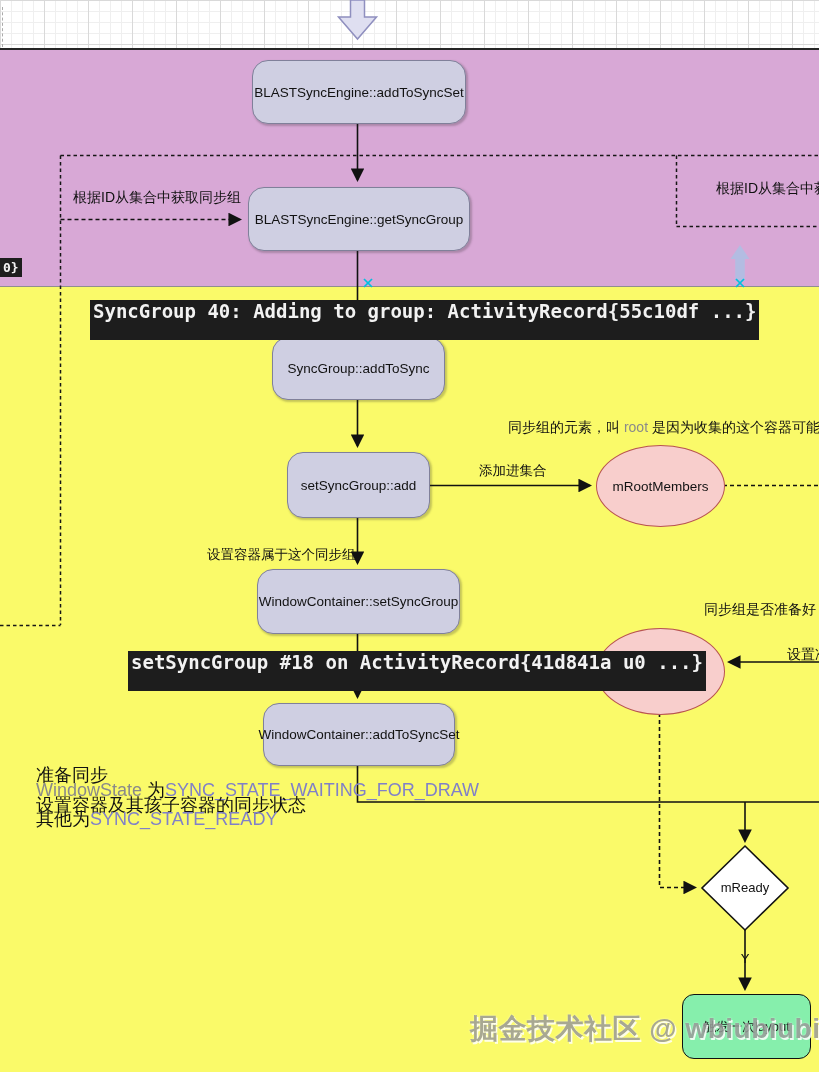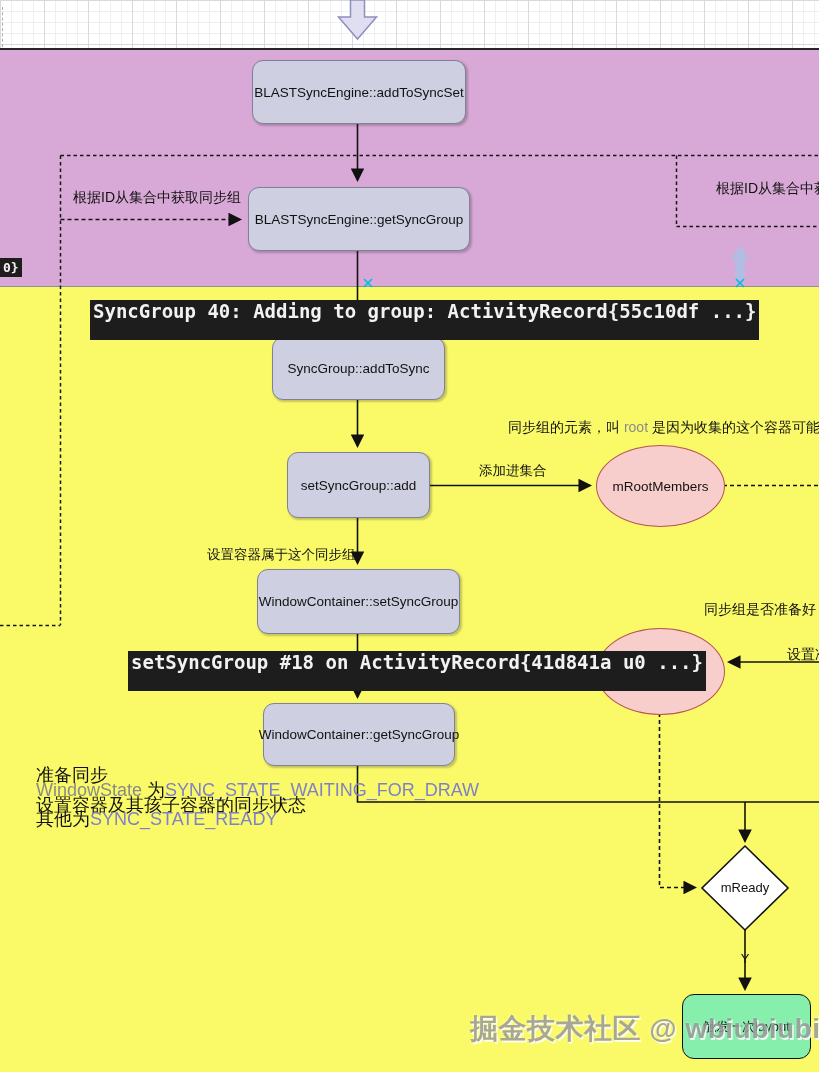--- a/index.html
+++ b/index.html
@@ -21,21 +21,21 @@
   .page-edge{position:absolute;left:2px;top:7px;height:40px;width:0;border-left:1px dashed #aaa;}
   .divider-dark{position:absolute;left:0;top:47.5px;width:819px;height:2.5px;background:#262626;}
   .purple-band{position:absolute;left:0;top:50px;width:819px;height:235.5px;background:var(--purple-band,#D8A8D6);}
   .divider-gray{position:absolute;left:0;top:285.5px;width:819px;height:1.5px;background:#8f8f8f;}
 
   svg.wires{position:absolute;left:0;top:0;z-index:2;}
 
   .node{
     position:absolute;z-index:3;display:flex;align-items:center;justify-content:center;
     background:var(--node-fill,#CDCDE0);border:1.5px solid var(--node-border,#8A8AA4);
-    border-radius:11px;font-size:13.5px;color:#121212;white-space:nowrap;
+    border-radius:16px;font-size:13.5px;color:#121212;white-space:nowrap;
     box-shadow:1.5px 1.5px 2px rgba(40,40,40,0.25);
   }
   .ellipse{
     border-radius:50%;background:var(--ellipse-fill,#F8CECC);
     border:1.5px solid var(--ellipse-border,#B85450);box-shadow:none;
   }
   .plain{
     background:#86efac;border:1.6px solid #111;border-radius:12px;box-shadow:none;font-size:13px;
   }
   .code{
@@ -119,21 +119,21 @@
   <div class="node" style="left:272px;top:337px;width:171px;height:61px;">
     <span>SyncGroup::addToSync</span>
   </div>
   <div class="node" style="left:287px;top:452px;width:141px;height:64px;">
     <span>setSyncGroup::add</span>
   </div>
   <div class="node" style="left:257px;top:569px;width:201px;height:63px;align-items:center;">
     <span>WindowContainer::setSyncGroup</span>
   </div>
   <div class="node" style="left:263px;top:703px;width:190px;height:61px;">
-    <span>WindowContainer::getSyncGroup</span>
+    <span>WindowContainer::addToSyncSet</span>
   </div>
 
   <div class="node ellipse" style="left:596px;top:445px;width:127px;height:80px;">
     <span>mRootMembers</span>
   </div>
   <div class="node ellipse" style="left:596px;top:628px;width:127px;height:85px;">
     <span>mReady</span>
   </div>
 
   <div class="dm-label" style="left:705px;top:880px;width:80px;">mReady</div>

